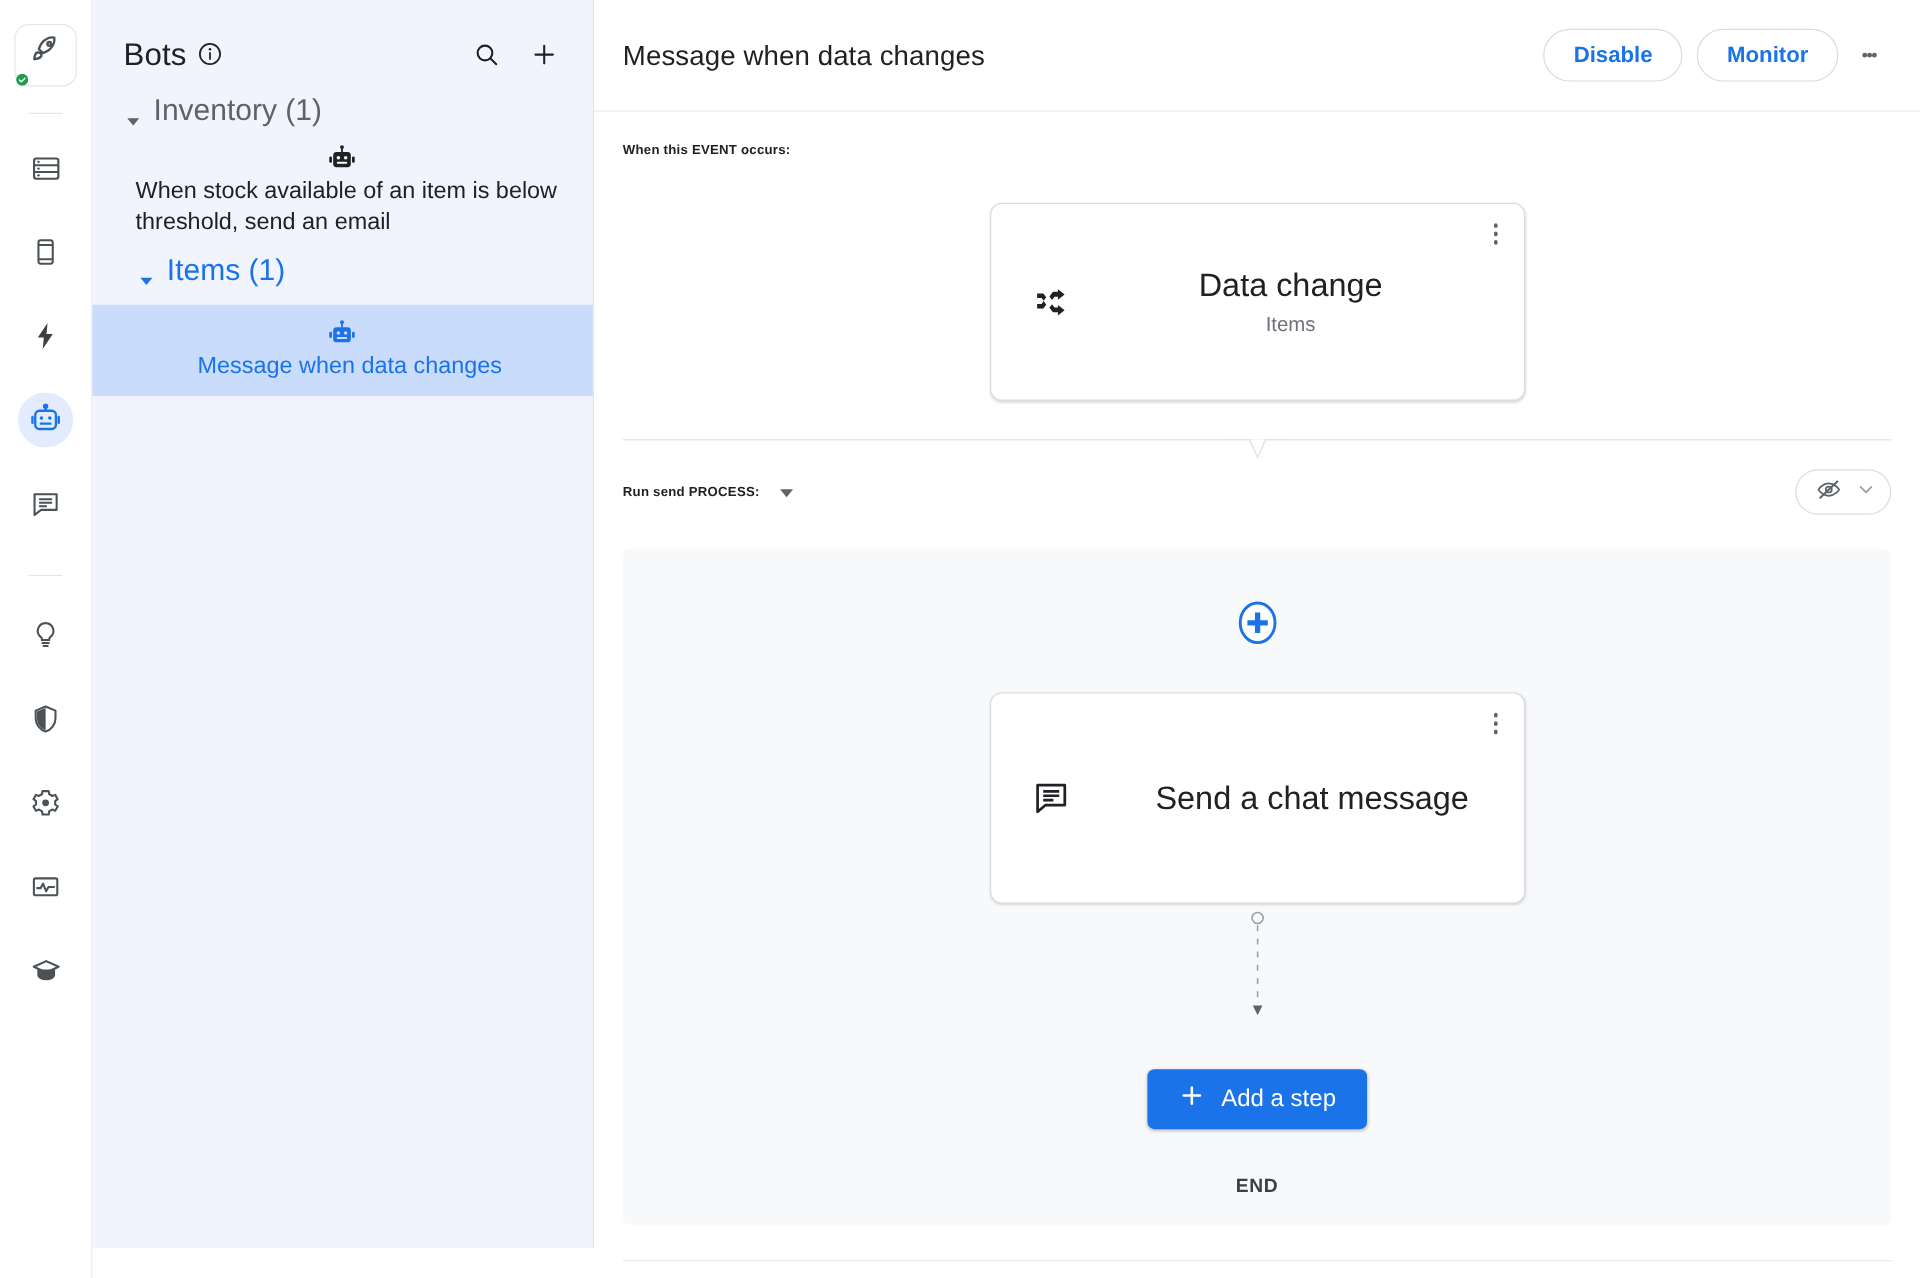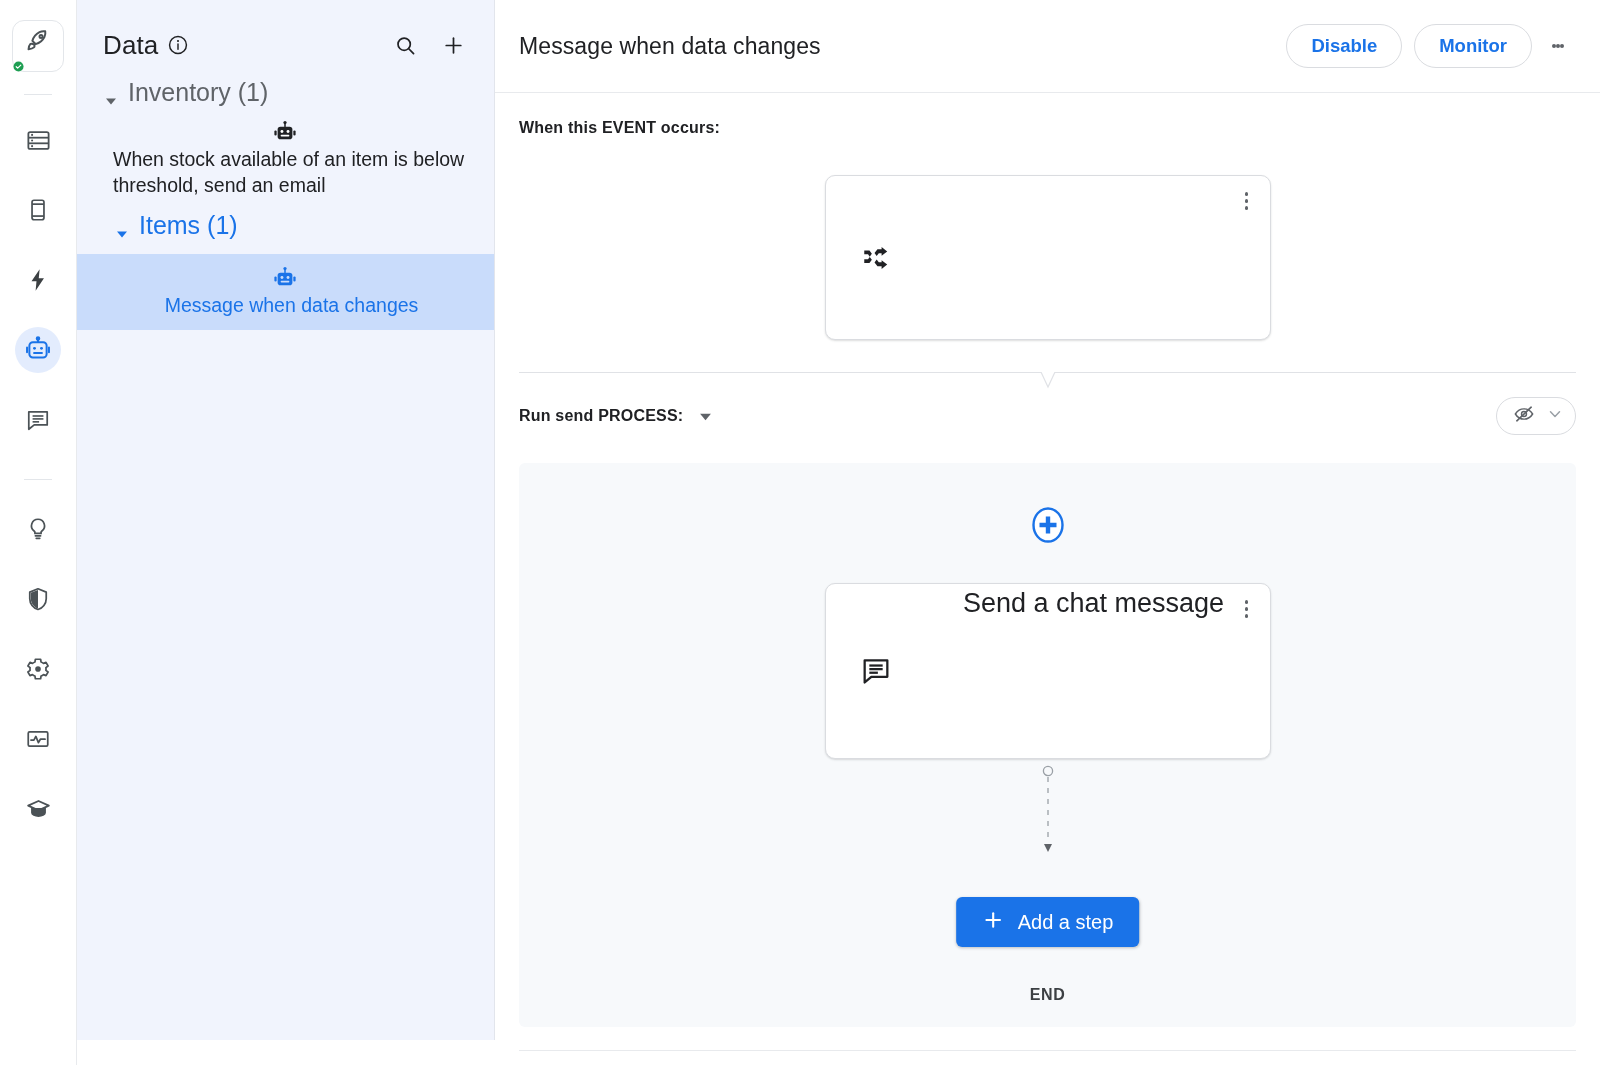--- a/index.html
+++ b/index.html
@@ -139,21 +139,21 @@
   .kebab {
     width: 40px; height: 40px; margin-left: 6px;
     display: flex; align-items: center; justify-content: center;
     cursor: pointer;
   }
   .kebab .dot { width: 4px; height: 4px; border-radius: 50%; background: #5f6368; margin: 2px 0; }
 
   .content { flex: 1 1 auto; position: relative; overflow: hidden; }
 
   .section-label {
-    font-size: 16px; font-weight: bold; color: #202124;
+    font-size: 11px; font-weight: bold; color: #202124;
     letter-spacing: .2px;
   }
   .event-section { padding: 26px 24px 0 24px; position: relative; }
 
   .card {
     background: #ffffff;
     border: 1px solid #dadce0;
     border-radius: 10px;
     box-shadow: 0 1px 2px rgba(60,64,67,.18);
     position: relative;
@@ -213,21 +213,21 @@
     position: relative;
   }
   .plus-circle {
     position: absolute; left: 50%; top: 42px; transform: translateX(-50%);
     cursor: pointer;
   }
   .step-card {
     position: absolute; left: 50%; transform: translateX(-50%);
     top: 120px;
     width: 446px; height: 176px;
-    display: flex;  gap: 32px;
+    display: flex; align-items: center; gap: 32px;
   }
   .step-card .c-icon {
     width: 100px; flex: 0 0 100px;
     display: flex; align-items: center; justify-content: center;
     color: #202124;
   }
   .step-card .c-text {
     flex: 1; text-align: center; padding-right: 40px;
     font-size: 27px; color: #202124; line-height: 38px;
   }
@@ -380,21 +380,21 @@
         <svg width="27" height="27" viewBox="0 0 24 24" fill="none" stroke="#4b5256" stroke-width="1.6" stroke-linejoin="round">
           <path d="M12 4.4 2.8 8.6 12 12.8l9.2-4.2z"></path>
           <path d="M6.2 10.6v4.2c0 1.6 2.6 3 5.8 3s5.8-1.4 5.8-3v-4.2" fill="#4b5256" stroke="#4b5256"></path>
         </svg>
       </span>
     </div>
   </div>
 
   <div class="sidebar">
     <div class="sidebar-header">
-      <span class="sidebar-title">Data</span>
+      <span class="sidebar-title">Bots</span>
       <span class="info-icon">
         <svg width="22" height="22" viewBox="0 0 24 24" fill="none" stroke="#202124" stroke-width="1.6">
           <circle cx="12" cy="12" r="9.2"></circle>
           <line x1="12" y1="11" x2="12" y2="16.6" stroke-linecap="round"></line>
           <circle cx="12" cy="7.7" r="1.15" fill="#202124" stroke="none"></circle>
         </svg>
       </span>
       <span class="spacer"></span>
       <span class="hdr-icon">
         <svg width="23" height="23" viewBox="0 0 24 24" fill="none" stroke="#202124" stroke-width="1.8" stroke-linecap="round">
@@ -483,20 +483,24 @@
         <div class="card event-card">
           <div class="card-kebab">
             <span class="dot"></span>
               <span class="dot"></span>
               <span class="dot"></span>
           </div>
           <div class="c-icon">
             <svg width="32" height="32" viewBox="0 0 24 24">
               <path d="M16.2 3.8l4.2 3.3-4.2 3.3V8.4h-2.1l-1.6 2.1-1.6-2.2 2.2-2.9h3.1zM3.2 6.4h3.9l1.8 2.4-1.6 2.2-1.3-1.8H3.2zM16.2 13.6l4.2 3.3-4.2 3.3v-2h-3.1l-2.2-2.9 1.6-2.2 1.6 2.1h2.1zM3.2 13h2.8l1.3-1.8 1.6 2.2L7.1 15.8H3.2z" fill="#202124"></path>
             </svg>
+          </div>
+          <div class="c-text">
+            <div class="c-title">Data change</div>
+            <div class="c-sub">Items</div>
           </div>
         </div>
 
         <div class="divider-notch">
           <span class="notch">
             <svg width="48" height="22" viewBox="0 0 48 22">
               <path d="M0 0 L17 0 L24 15 L31 0 L48 0" fill="#ffffff" stroke="#e0e2e6" stroke-width="1.2"></path>
             </svg>
           </span>
         </div>

